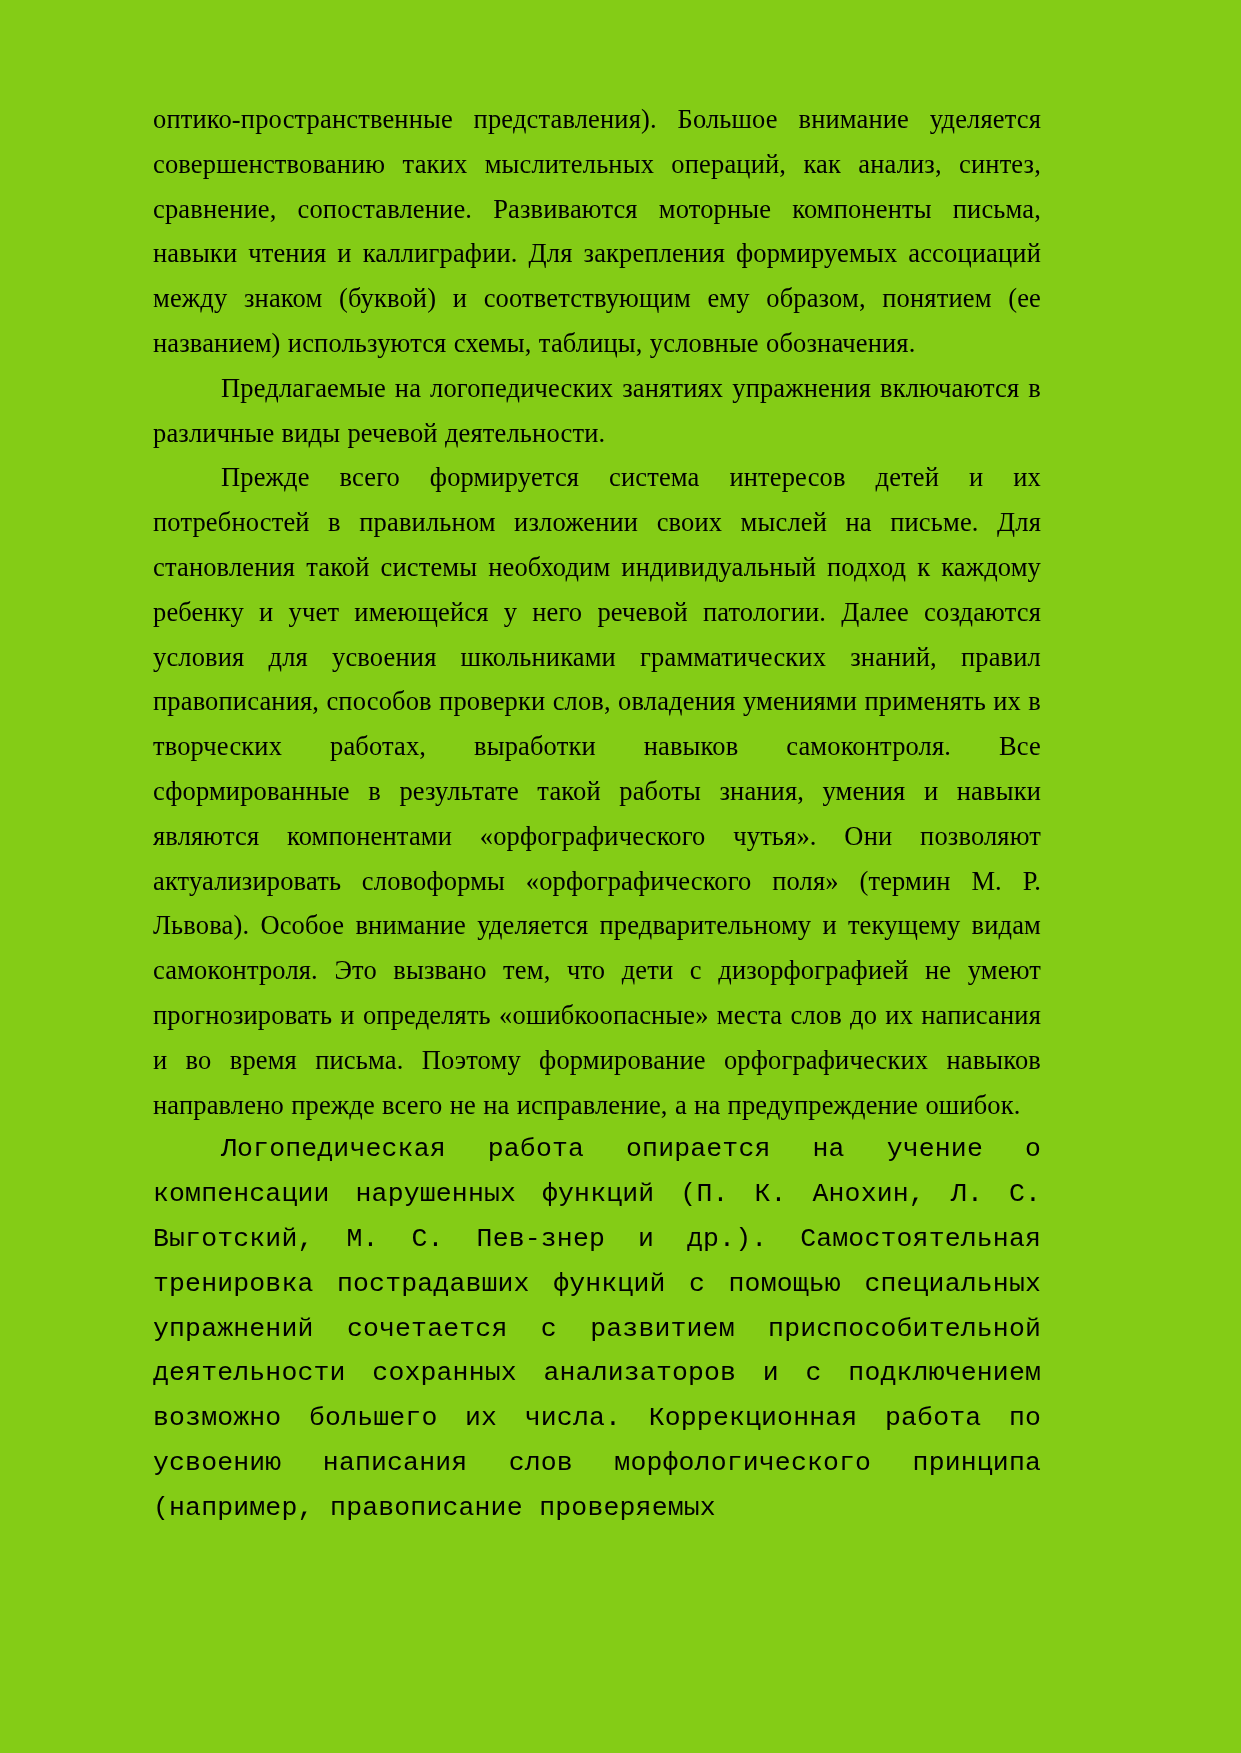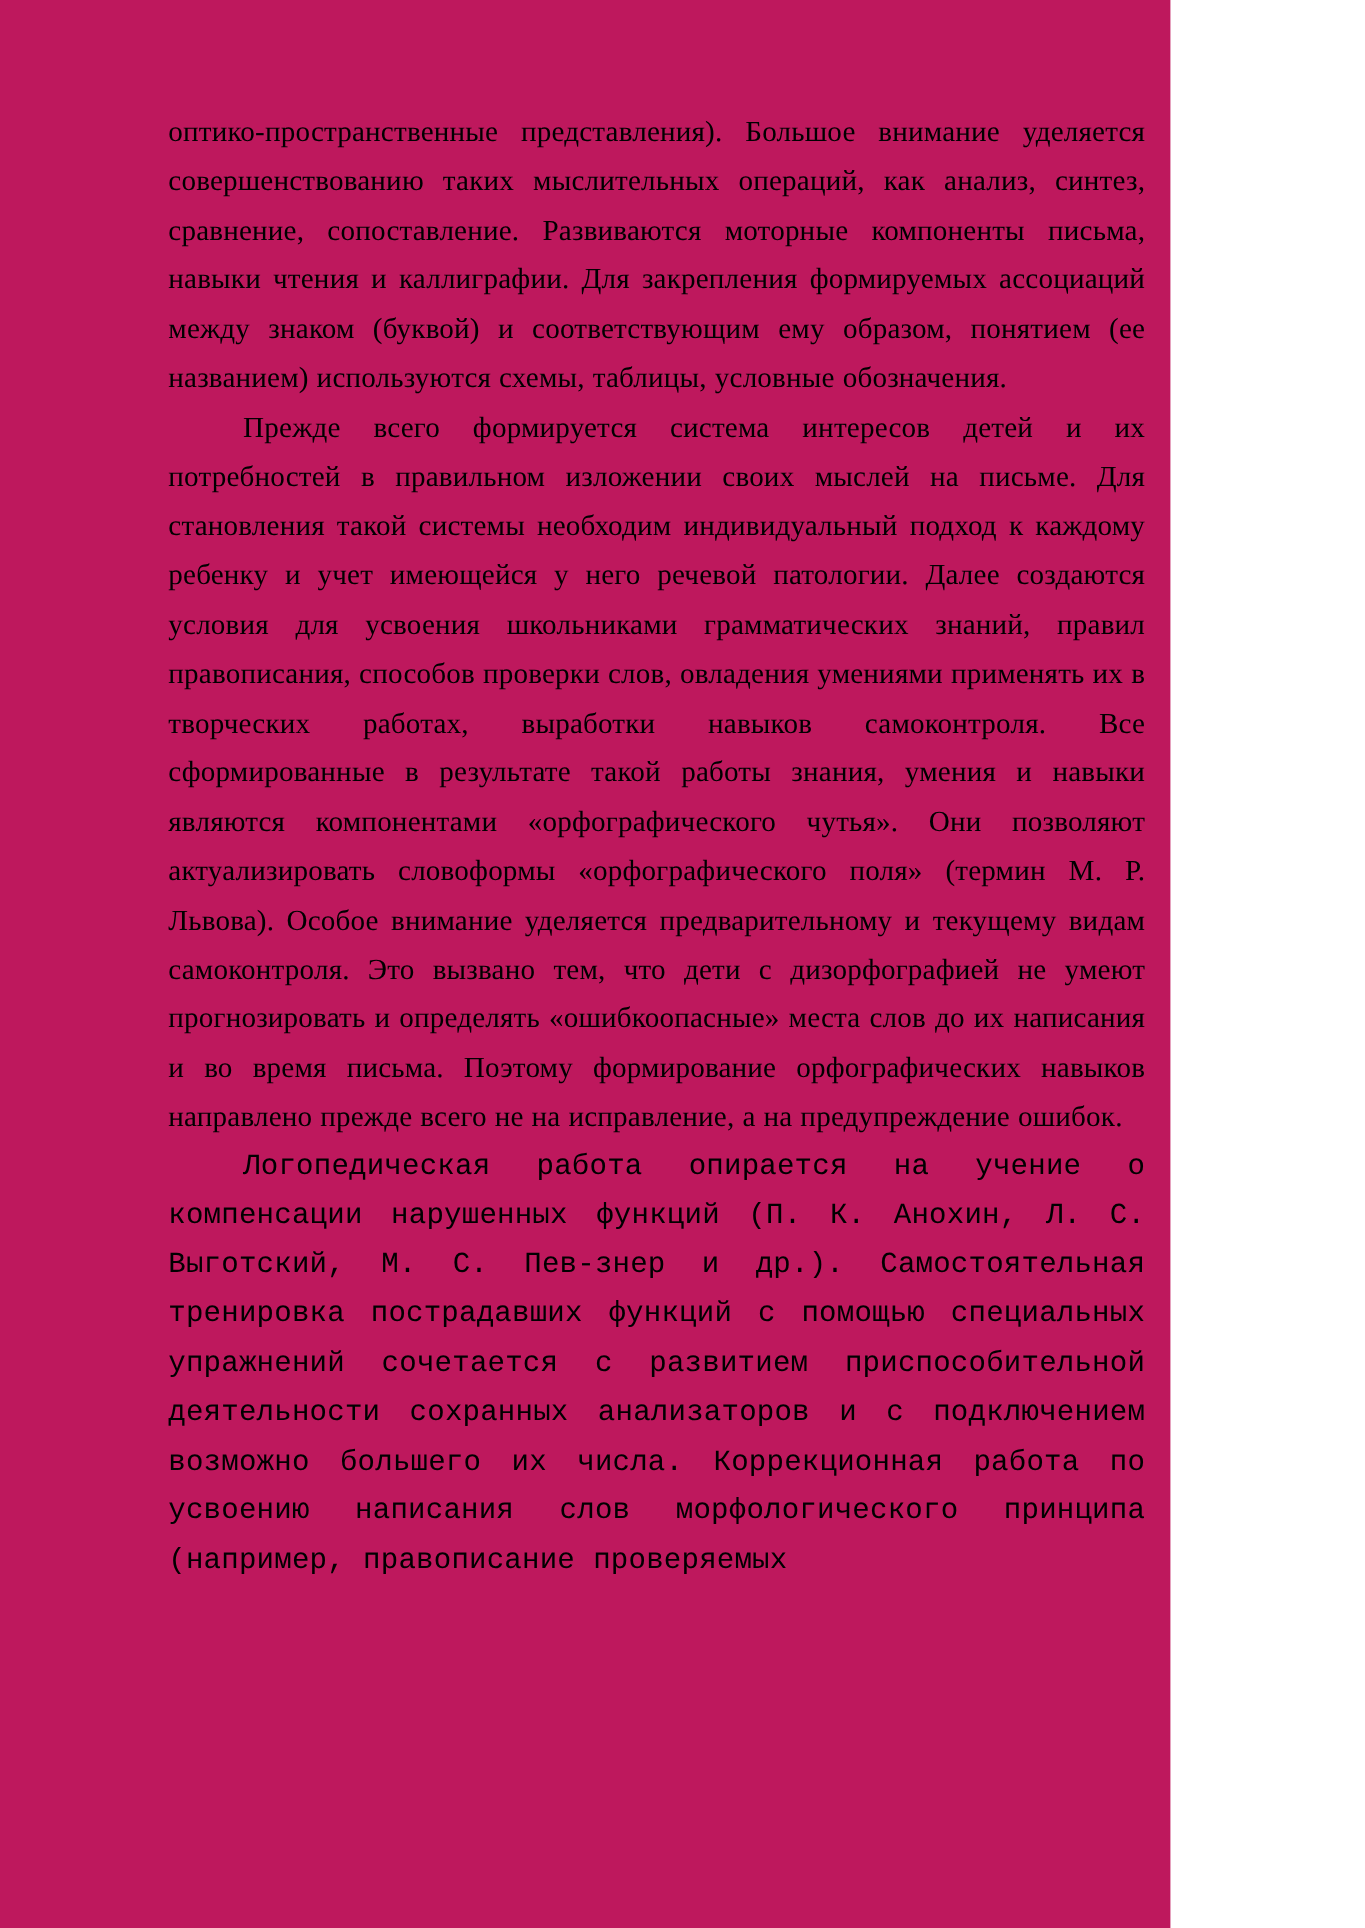--- a/index.html
+++ b/index.html
@@ -10,23 +10,23 @@
   body {
     width: 1241px;
     height: 1753px;
     overflow: hidden;
     font-family: "Liberation Serif", "DejaVu Serif", serif;
     color: #000000;
   }
 
   .page {
     position: relative;
-    width: 1064px;
+    width: 1241px;
     height: 1753px;
-    background: #be185d;
+    background: #84cc16;
     box-sizing: border-box;
   }
 
   .text-column {
     position: absolute;
     left: 153px;
     top: 97px;
     width: 888px;
   }
 
@@ -58,19 +58,20 @@
   }
 </style>
 </head>
 <body>
 
 <div class="page">
   <div class="text-column">
 
     <p class="para cont">оптико-пространственные представления). Большое внимание уделяется совершенствованию таких мыслительных операций, как анализ, синтез, сравнение, сопоставление. Развиваются моторные компоненты письма, навыки чтения и каллиграфии. Для закрепления формируемых ассоциаций между знаком (буквой) и соответствующим ему образом, понятием (ее названием) используются схемы, таблицы, условные обозначения.</p>
 
+    <p class="para indent">Предлагаемые на логопедических занятиях упражнения включаются в различные виды речевой деятельности.</p>
 
     <p class="para indent">Прежде всего формируется система интересов детей и их потребностей в правильном изложении своих мыслей на письме. Для становления такой системы необходим индивидуальный подход к каждому ребенку и учет имеющейся у него речевой патологии. Далее создаются условия для усвоения школьниками грамматических знаний, правил правописания, способов проверки слов, овладения умениями применять их в творческих работах, выработки навыков самоконтроля. Все сформированные в результате такой работы знания, умения и навыки являются компонентами «орфографического чутья». Они позволяют актуализировать словоформы «орфографического поля» (термин М. Р. Львова). Особое внимание уделяется предварительному и текущему видам самоконтроля. Это вызвано тем, что дети с дизорфографией не умеют прогнозировать и определять «ошибкоопасные» места слов до их написания и во время письма. Поэтому формирование орфографических навыков направлено прежде всего не на исправление, а на предупреждение ошибок.</p>
 
     <p class="para indent">Логопедическая работа опирается на учение о компенсации нарушенных функций (П. К. Анохин, Л. С. Выготский, М. С. Пев-знер и др.). Самостоятельная тренировка пострадавших функций с помощью специальных упражнений сочетается с развитием приспособительной деятельности сохранных анализаторов и с подключением возможно большего их числа. Коррекционная работа по усвоению написания слов морфологического принципа (например, правописание проверяемых</p>
 
   </div>
 </div>
 
 </body></html>

